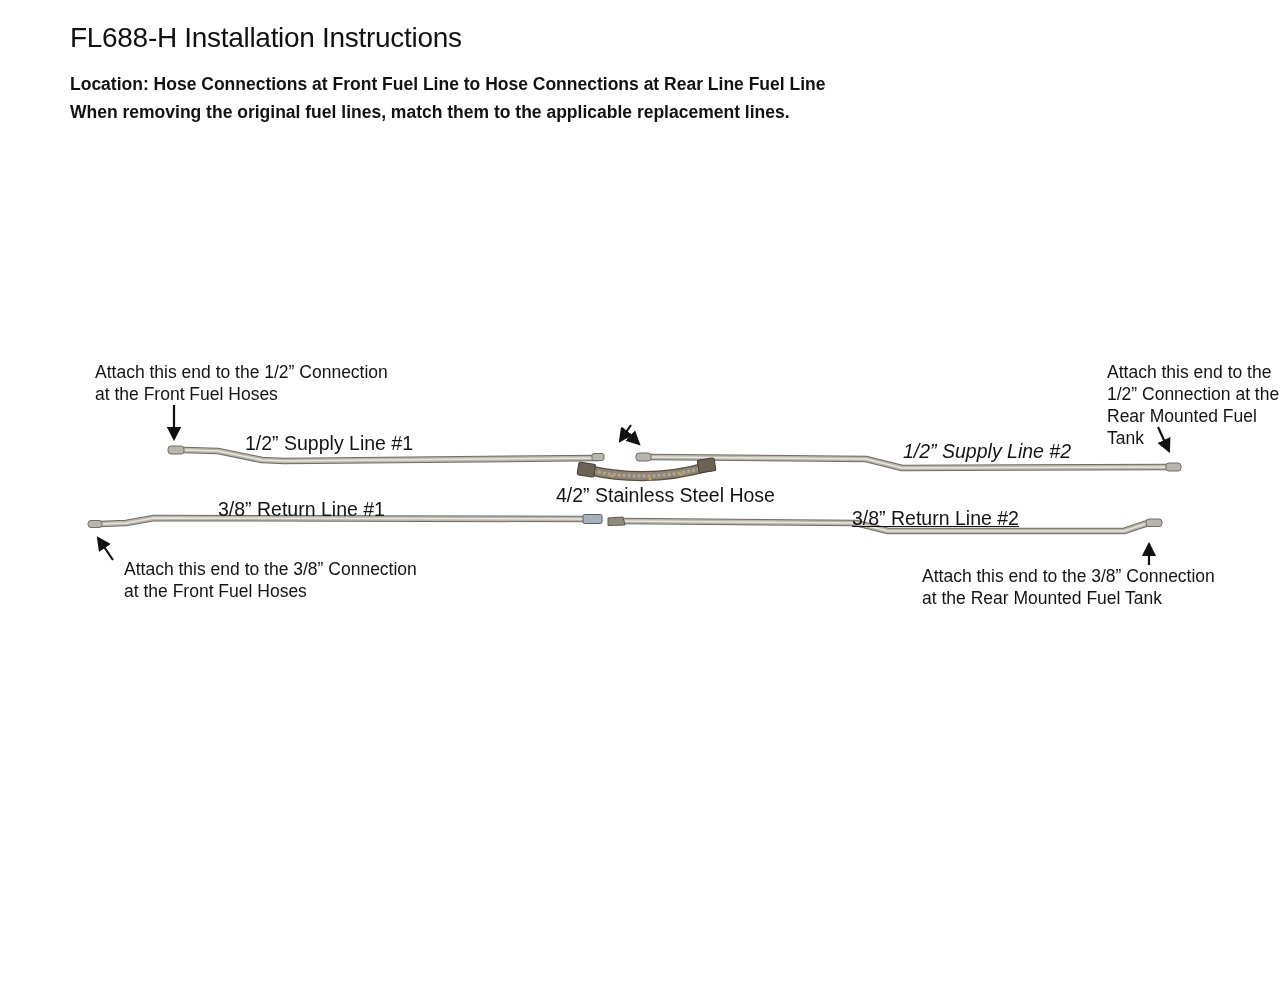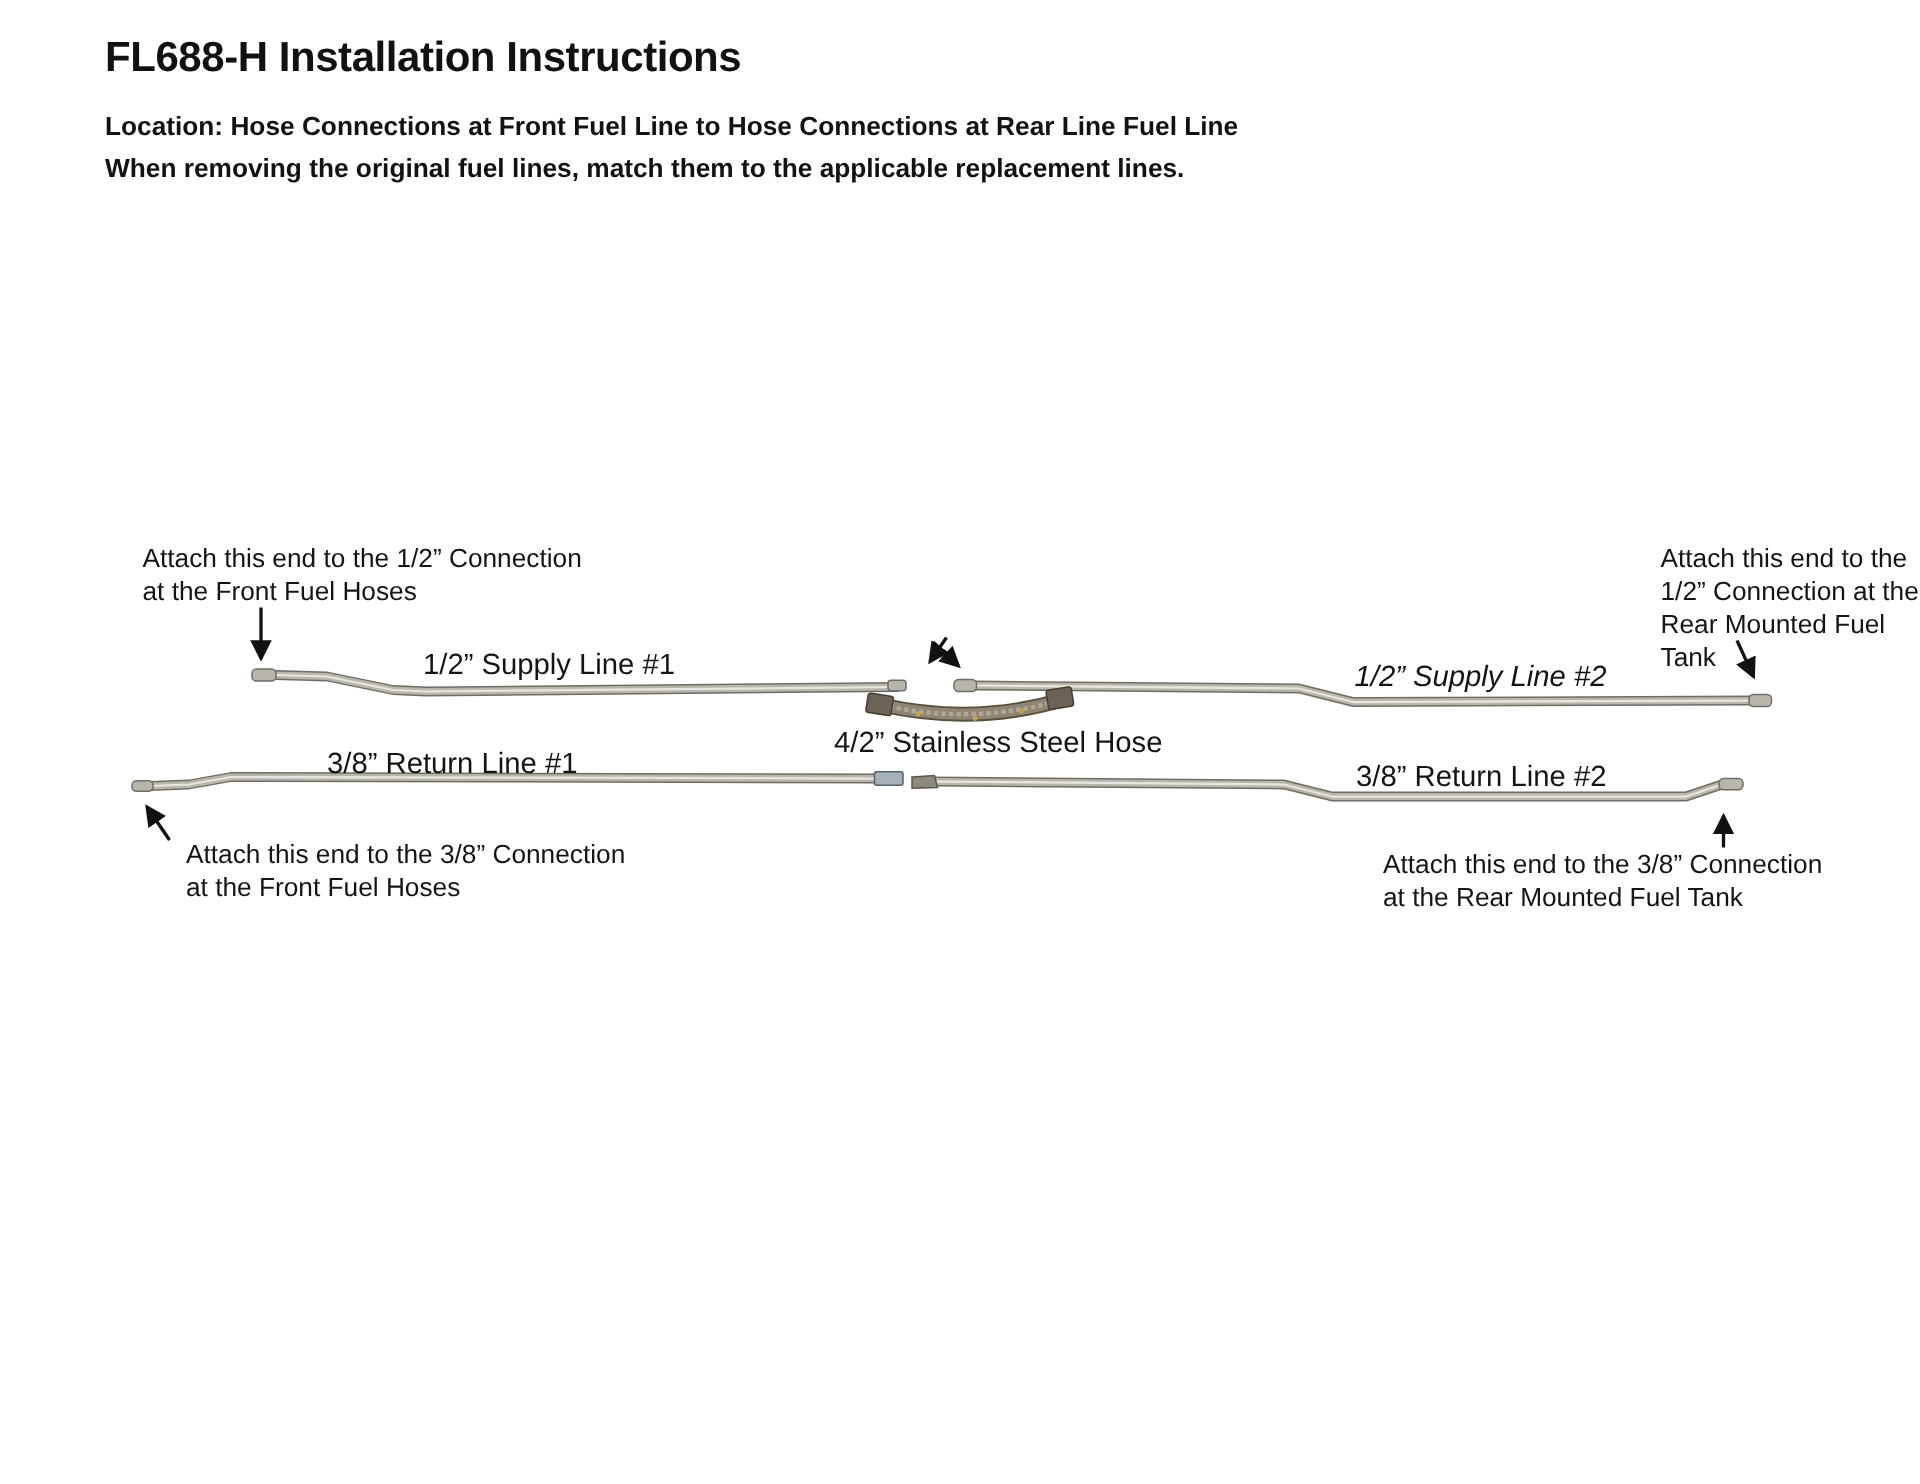--- a/index.html
+++ b/index.html
@@ -8,21 +8,21 @@
     width:1280px; height:989px;
     background:#ffffff;
     font-family:"Liberation Sans", sans-serif;
     color:#1a1a1a;
     overflow:hidden;
   }
   .pre { white-space:pre-line; }
 
   .title {
     position:absolute; left:70px; top:22px;
-    font-size:28px; font-weight:700; letter-spacing:-0.3px;
+    font-size:28px; font-weight:400; letter-spacing:-0.3px;
     color:#111;
   }
   .location {
     position:absolute; left:70px; top:71px;
     font-size:17.5px; font-weight:700; line-height:27.5px;
     color:#121212;
   }
   .note {
     position:absolute; left:78px; top:826px;
     font-size:16.5px; font-weight:700; line-height:22.5px;
@@ -134,20 +134,20 @@
   <div class="ann pre" style="left:63px; top:361px;">Attach this end to the 1/2” Connection
 at the Front Fuel Hoses</div>
   <div class="ann pre" style="left:1075px; top:361px;">Attach this end to the
 1/2” Connection at the
 Rear Mounted Fuel Tank</div>
   <div class="ann pre" style="left:92px; top:558px;">Attach this end to the 3/8” Connection
 at the Front Fuel Hoses</div>
   <div class="ann pre" style="left:890px; top:565px;">Attach this end to the 3/8” Connection
 at the Rear Mounted Fuel Tank</div>
 
-  <div class="plabel" style="left:245px; top:433px;margin-left:37px;">1/2” Supply Line #1</div>
+  <div class="plabel" style="left:245px; top:433px;">1/2” Supply Line #1</div>
   <div class="plabel" style="left:903px; top:441px;font-style:italic;">1/2” Supply Line #2</div>
   <div class="plabel" style="left:556px; top:485px;">4/2” Stainless Steel Hose</div>
   <div class="plabel" style="left:218px; top:499px;">3/8” Return Line #1</div>
-  <div class="plabel" style="left:904px; top:508px;">3/8” Return Line #2</div>
+  <div class="plabel" style="left:852px; top:508px;text-decoration:underline;">3/8” Return Line #2</div>
 
 
 </div>
 
 </body></html>

